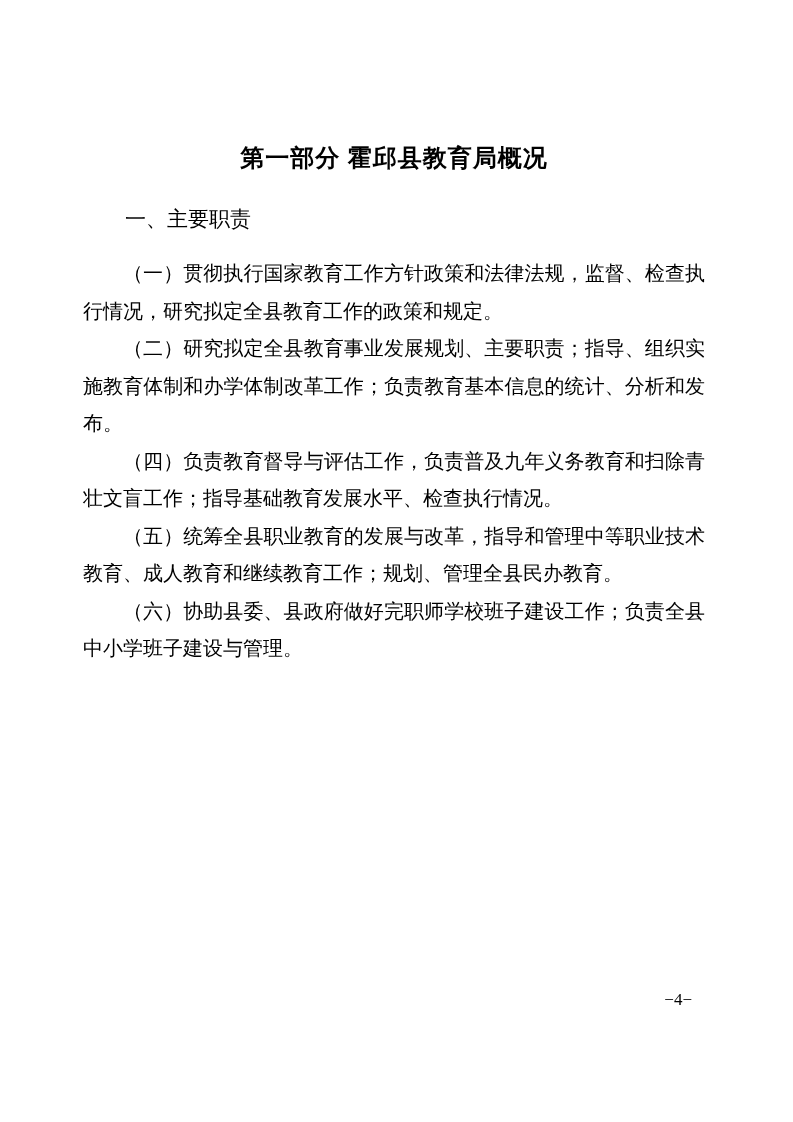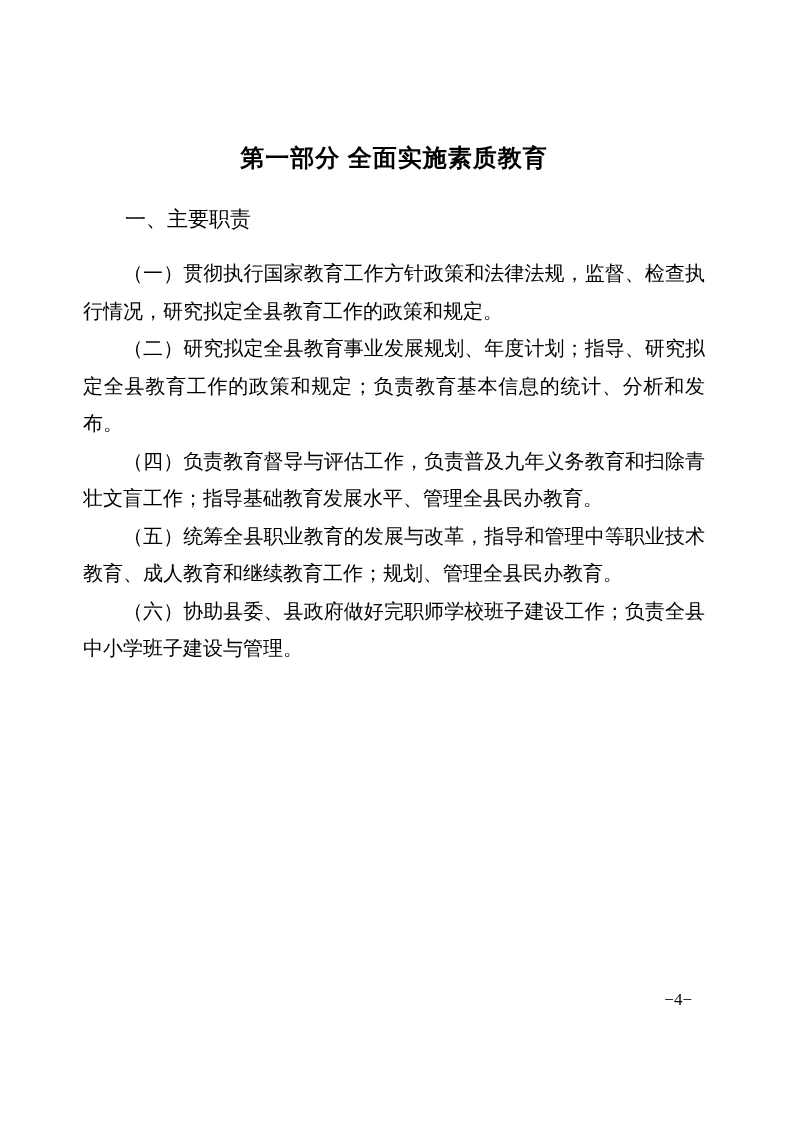--- a/index.html
+++ b/index.html
@@ -57,27 +57,27 @@
     font-size: 17px;
     line-height: 17px;
     color: #000000;
   }
 </style>
 </head>
 <body>
 
 <div class="page">
 
-  <h1 class="doc-title">第一部分 全面实施素质教育</h1>
+  <h1 class="doc-title">第一部分 霍邱县教育局概况</h1>
 
   <h2 class="section-heading">一、主要职责</h2>
 
   <div class="body-text">
     <p>（一）贯彻执行国家教育工作方针政策和法律法规，监督、检查执行情况，研究拟定全县教育工作的政策和规定。</p>
-    <p>（二）研究拟定全县教育事业发展规划、年度计划；指导、研究拟定全县教育工作的政策和规定；负责教育基本信息的统计、分析和发布。</p>
-    <p>（四）负责教育督导与评估工作，负责普及九年义务教育和扫除青壮文盲工作；指导基础教育发展水平、管理全县民办教育。</p>
+    <p>（二）研究拟定全县教育事业发展规划、主要职责；指导、组织实施教育体制和办学体制改革工作；负责教育基本信息的统计、分析和发布。</p>
+    <p>（四）负责教育督导与评估工作，负责普及九年义务教育和扫除青壮文盲工作；指导基础教育发展水平、检查执行情况。</p>
     <p>（五）统筹全县职业教育的发展与改革，指导和管理中等职业技术教育、成人教育和继续教育工作；规划、管理全县民办教育。</p>
     <p>（六）协助县委、县政府做好完职师学校班子建设工作；负责全县中小学班子建设与管理。</p>
   </div>
 
   <div class="page-number">−4−</div>
 
 </div>
 
 </body></html>

